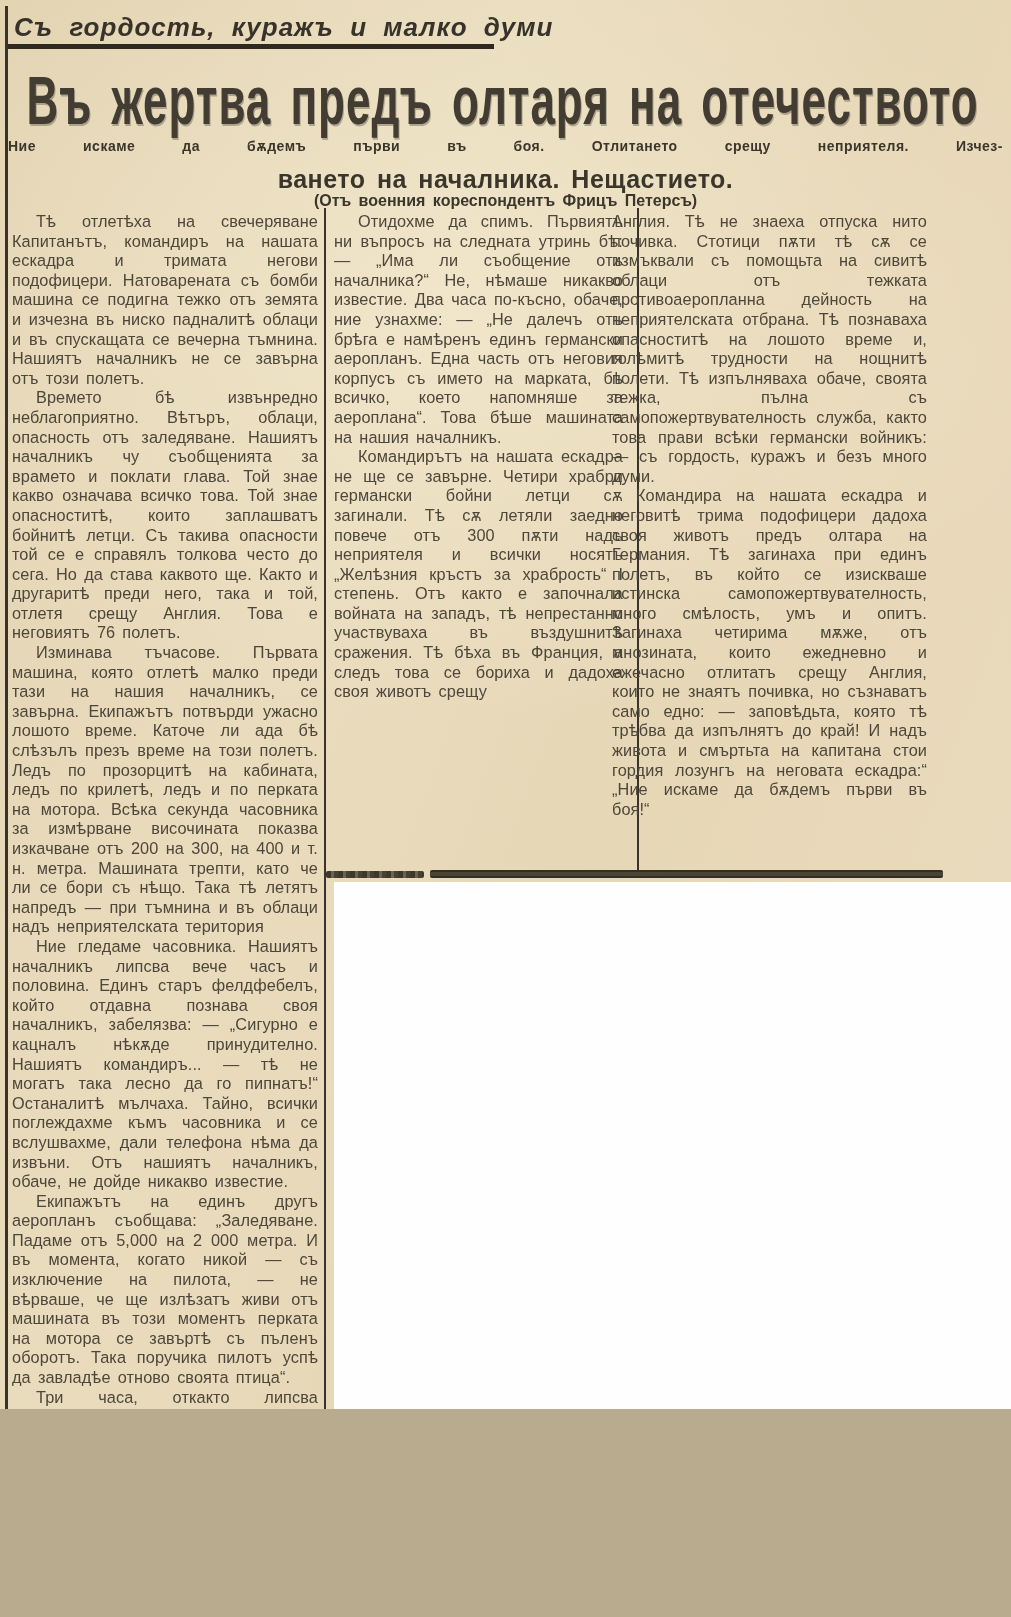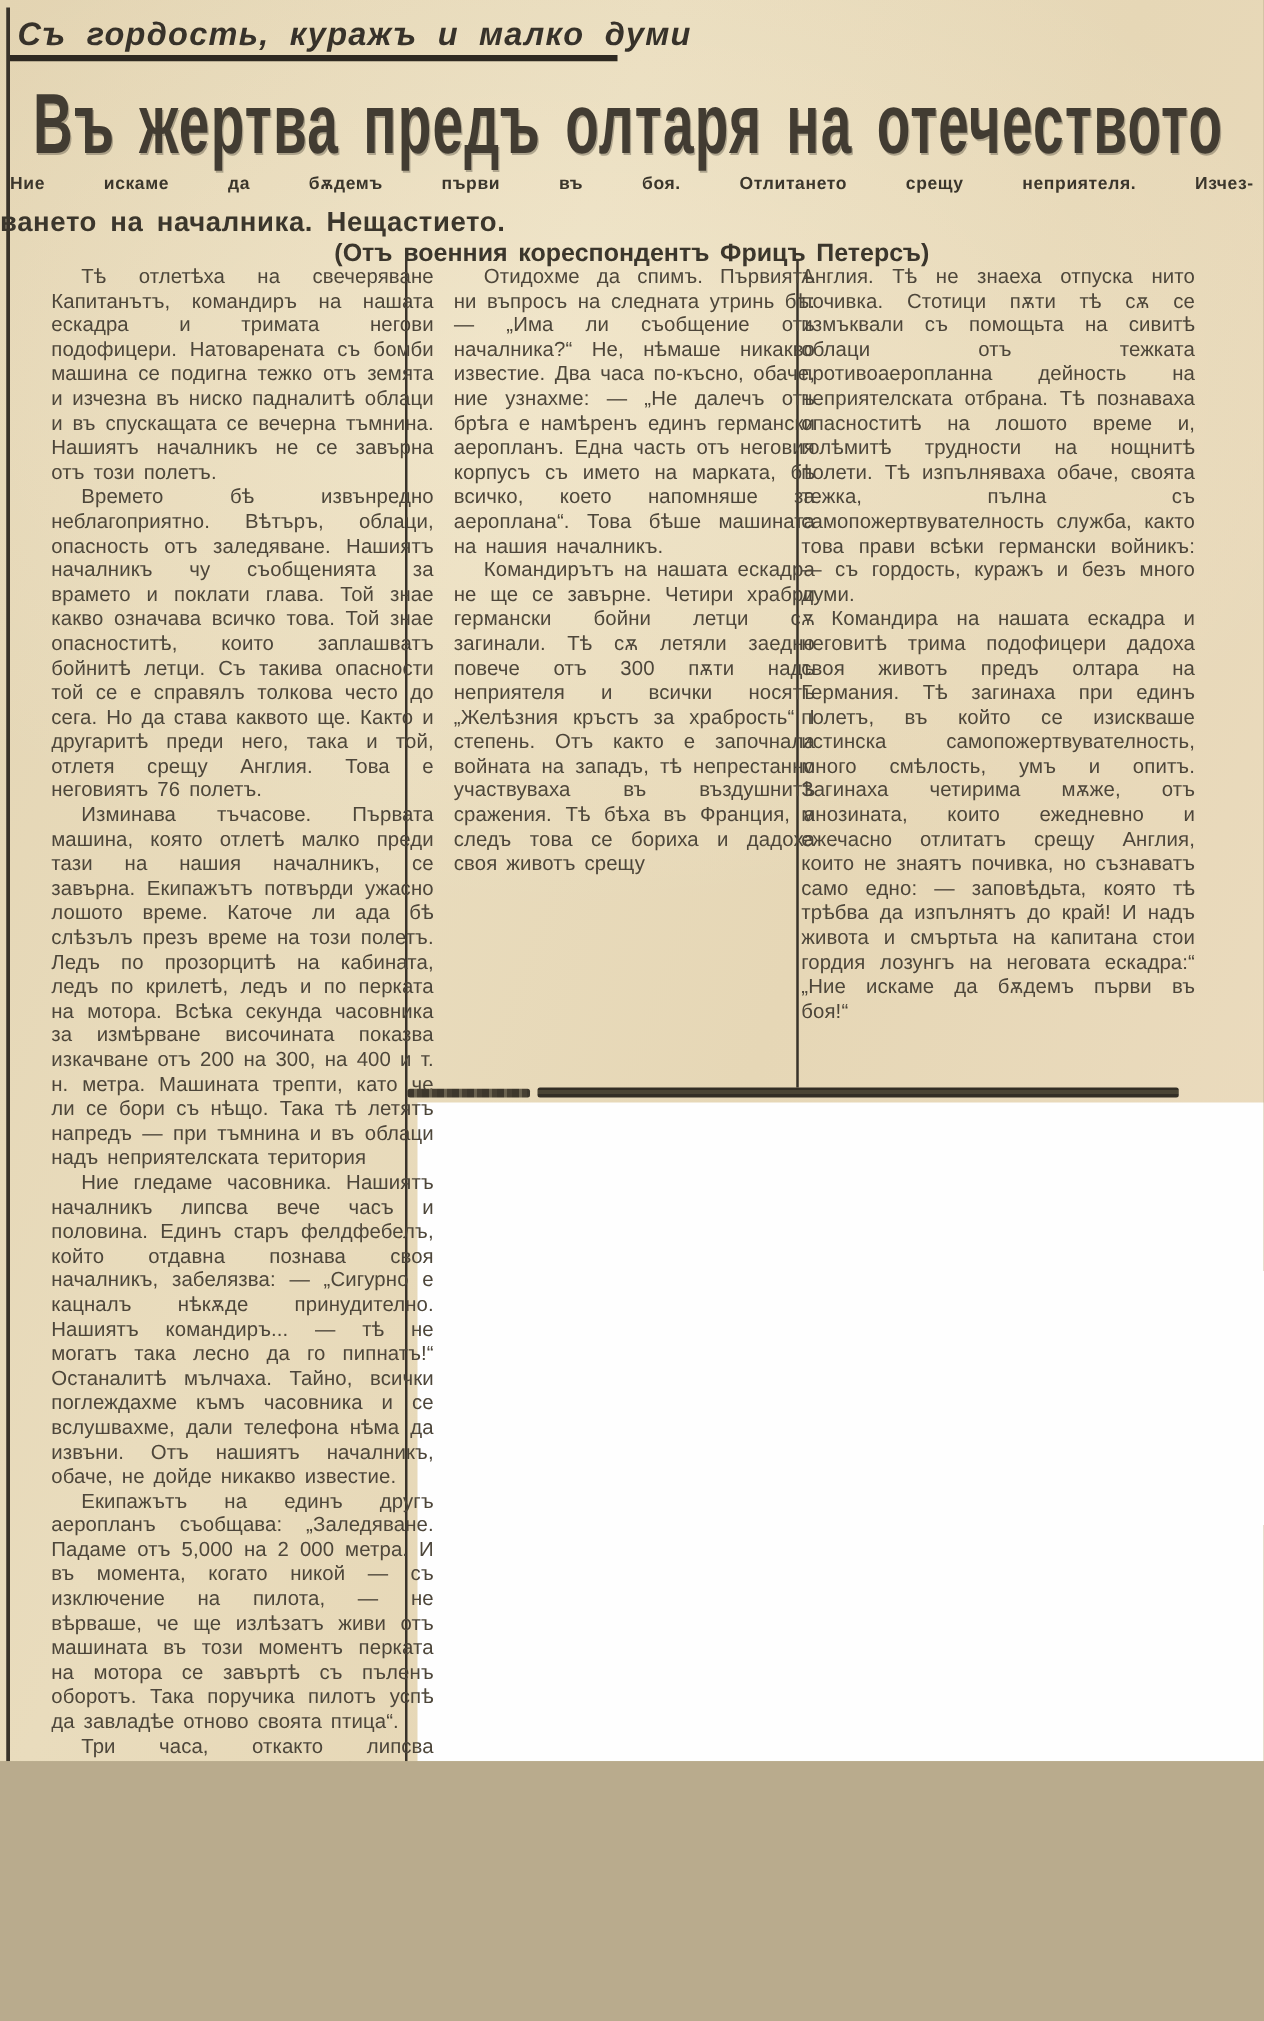--- a/index.html
+++ b/index.html
@@ -38,37 +38,36 @@
     text-shadow:1px 1px 0 rgba(62,56,46,.35);
   }
   .subhead1{
     position:absolute;left:8px;right:8px;top:138px;
     font-size:14px;font-weight:bold;color:#3b362c;
     text-align:justify;text-align-last:justify;white-space:nowrap;
     letter-spacing:.5px;word-spacing:4px;
   }
   .subhead2{
     position:absolute;left:0;right:0;top:165px;
-    text-align:left;font-size:22px;font-weight:bold;color:#3b362c;
+    text-align:center;font-size:25px;font-weight:bold;color:#3b362c;
     letter-spacing:.5px;word-spacing:4px;
   }
   .byline{
     position:absolute;left:0;right:0;top:192px;
-    text-align:center;font-size:20px;font-weight:bold;color:#3b362c;
+    text-align:center;font-size:16px;font-weight:bold;color:#3b362c;
     word-spacing:3px;
   }
 
   
   .col{
     position:absolute;top:212px;
     font-size:16.3px;line-height:19.6px;
     text-align:justify;color:#4d463a;
     letter-spacing:.1px;word-spacing:2.5px;
     overflow:hidden;
-    margin-left:29px;
   }
   .col p{margin:0;text-indent:24px;}
   .col p.cont{text-indent:0;}
   .col-1{left:12px;width:306px;height:1392px;}
   .col-2{left:334px;width:289px;height:660px;}
   .col-3{left:612px;width:315px;height:660px;}
 
   
   .bar{position:absolute;border-radius:2px;}
   .bar-textured{

